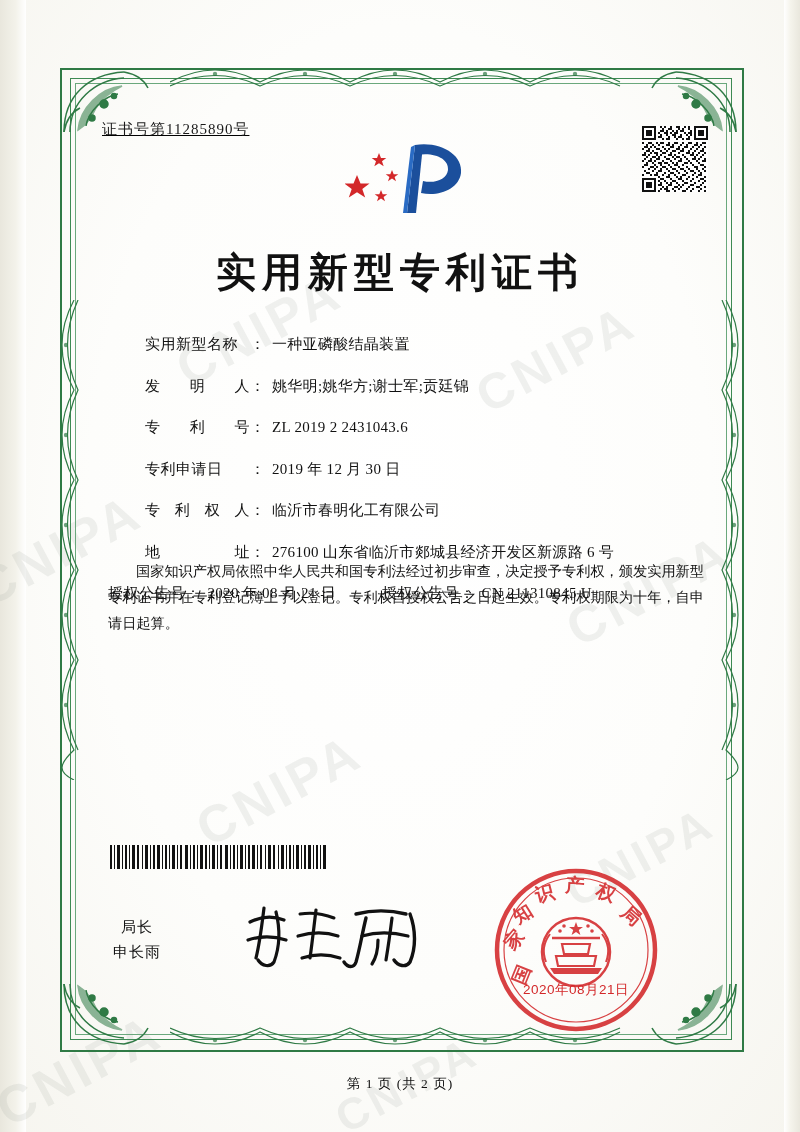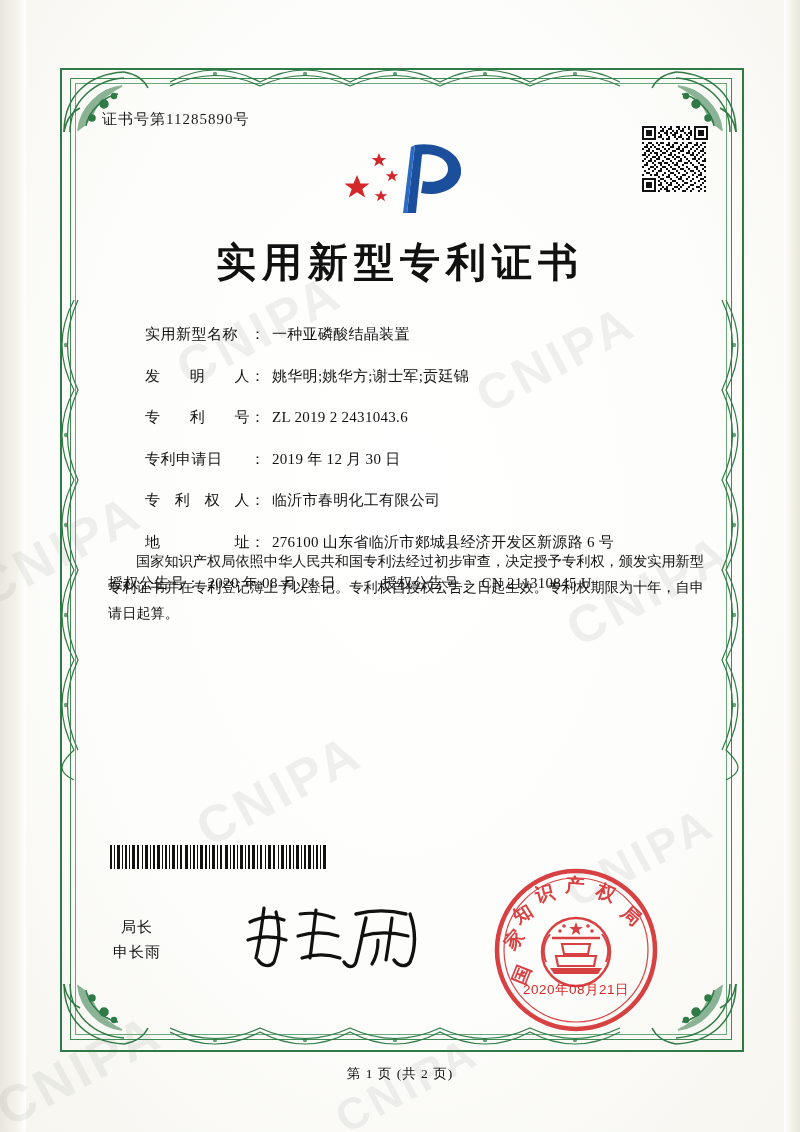--- a/index.html
+++ b/index.html
@@ -99,22 +99,23 @@
     top: 300px;
     width: 26px; height: 480px;
     color: #2f7a45;
   }
   .edge-left { left: 54px; }
   .edge-right { right: 54px; transform: scaleX(-1); }
 
   
   .content {
     position: absolute;
-    left: 95px; top: 110px;
+    left: 95px; top: 120px;
     width: 610px;
+    text-decoration: underline;
   }
 
   .cert-no {
     font-size: 15px;
     color: #1a1a1a;
     letter-spacing: 1px;
     margin-left: 7px;
   }
 
   

